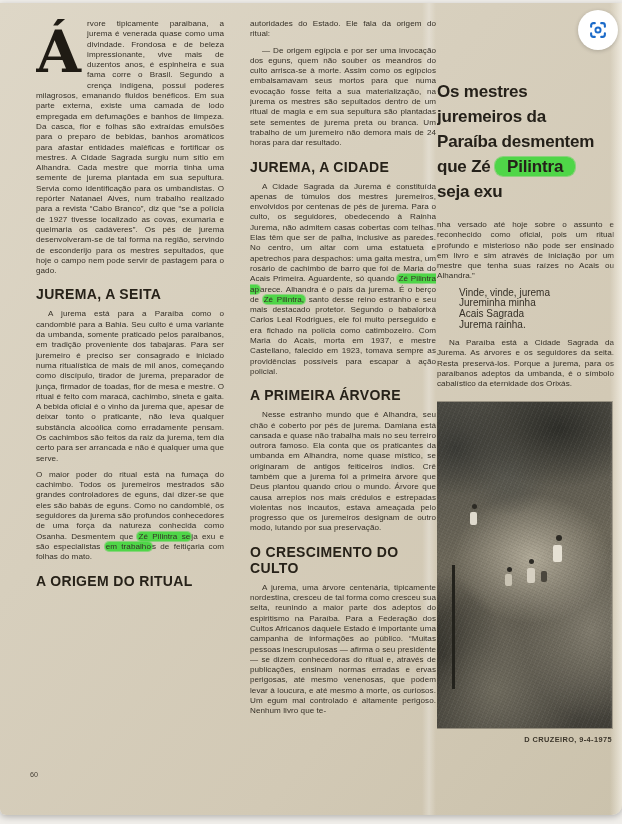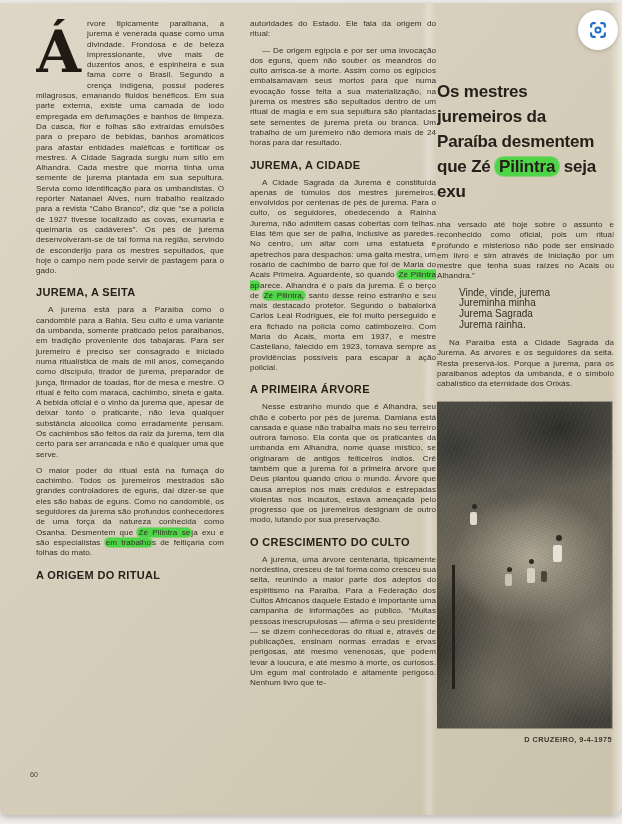--- a/index.html
+++ b/index.html
@@ -34,37 +34,37 @@
     margin-bottom:6px; letter-spacing:.05px;
   }
   p.indent { text-indent:12px; }
 
   .dropcap {
     float:left; font-family:"DejaVu Serif", serif; font-weight:bold;
     font-size:58px; line-height:62px; padding:2px 6px 0 0; color:#1f1b14;
   }
 
   h3.subhead {
-    font-size:11px; font-weight:bold; letter-spacing:.35px; color:#272219;
+    font-size:14px; font-weight:bold; letter-spacing:.35px; color:#272219;
     margin:10px 0 7px 0;
   }
 
   .poem { margin:4px 0 8px 26px; font-size:10px; line-height:10.6px; color:#342f26; }
   .poem-r { margin-left:22px; }
 
   .hl {
     background:#4fd648; border-radius:4px; padding:0 1px;
     box-shadow:0 0 0 1px rgba(79,214,72,.55);
   }
 
   .headline {
     font-size:17px; line-height:25px; font-weight:bold; color:#25211a;
     letter-spacing:-.2px; margin:16px 0 16px 0; width:172px;
   }
-  .headline .hl { border-radius:8px; padding:0 4px; }
+  .headline .hl { border-radius:8px; padding:0 12px; }
 
   .photo {
     position:relative; width:178px; height:326px; margin-top:12px; margin-left:-3px;
     background:
       radial-gradient(90px 70px at 12% 14%, #3a3a35 0%, rgba(58,58,53,0) 70%),
       radial-gradient(120px 80px at 70% 8%, #2e2e29 0%, rgba(46,46,41,0) 75%),
       radial-gradient(60px 60px at 42% 22%, #56554d 0%, rgba(86,85,77,0) 70%),
       radial-gradient(110px 90px at 55% 48%, #b0a997 0%, rgba(176,169,151,0) 72%),
       radial-gradient(90px 120px at 88% 70%, #7f7a6c 0%, rgba(127,122,108,0) 75%),
       radial-gradient(110px 120px at 35% 88%, #6e6a5d 0%, rgba(110,106,93,0) 78%),
@@ -143,21 +143,21 @@
     </div>
 
     <div class="col col-right">
       <h1 class="headline"><span>Os mestres juremeiros da Paraíba desmentem que Zé </span><span class="hl">Pilintra</span><span> seja exu</span></h1>
 
       <p class="body">nha versado até hoje sobre o assunto e reconhecido como oficial, pois um ritual profundo e misterioso não pode ser ensinado em livro e sim através de iniciação por um mestre que tenha suas raízes no Acais ou Alhandra.”</p>
 
       <div class="poem poem-r">
         <div>Vinde, vinde, jurema</div>
         <div>Jureminha minha</div>
-        <div>Jurema Sagrada</div>
+        <div>Acais Sagrada</div>
         <div>Jurema rainha.</div>
       </div>
 
       <p class="body indent">Na Paraíba está a Cidade Sagrada da Jurema. As árvores e os seguidores da seita. Resta preservá-los. Porque a jurema, para os paraibanos adeptos da umbanda, é o símbolo cabalístico da eternidade dos Orixás.</p>
 
       <div class="photo">
         <div class="grain"></div>
         <div class="fig pole"></div>
         <div class="fig f1"></div>
         <div class="fig-head h1"></div>

